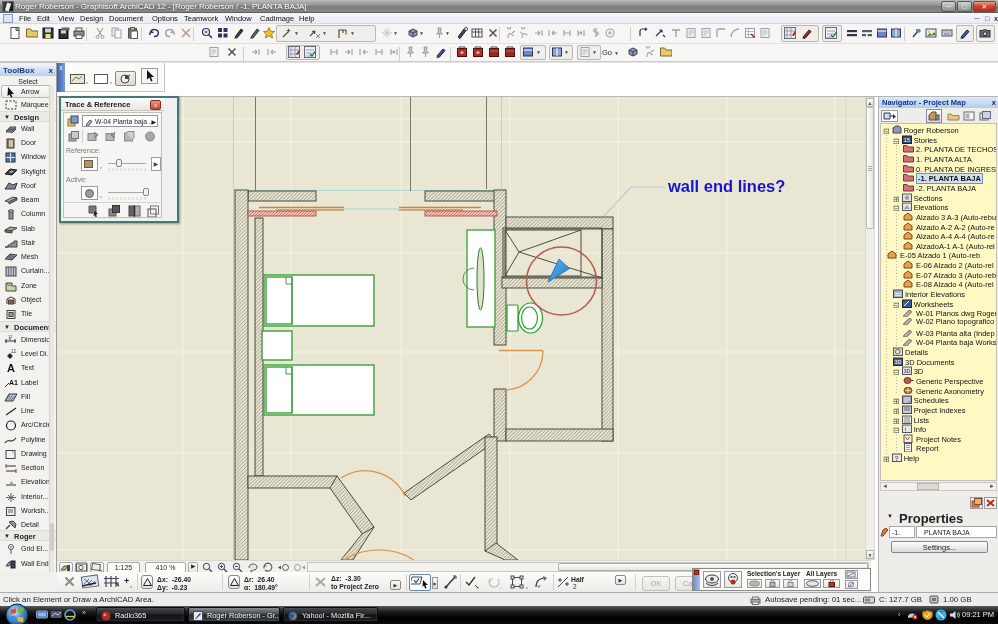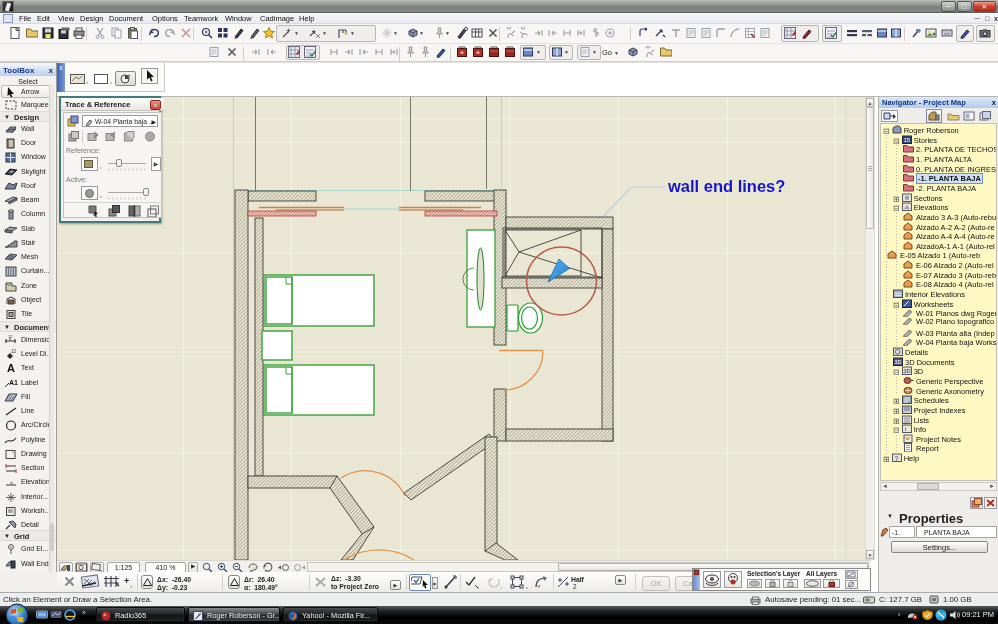--- a/index.html
+++ b/index.html
@@ -45,29 +45,30 @@
 .tbxhdr{position:absolute;left:0;width:56px;font-size:7.5px;font-weight:bold;color:#222;background:#eceae6;border-top:1px solid #dddbd6;border-bottom:1px solid #dddbd6}
 
 #navigator{left:878px;top:97px;width:120px;height:495px;background:#efedea;border-left:1px solid #b5b3ae}
 #navhead{position:absolute;left:0;top:0;width:120px;height:11px;background:linear-gradient(#dce9fb,#b4cbee);font-size:7.5px;font-weight:bold;color:#15357a;line-height:11px;padding-left:3px}
 #navtree{position:absolute;left:1px;top:26px;width:117px;height:358px;background:#fef9c3;border:1px solid #c2c0bb;font-size:7.5px;color:#111;overflow:hidden}
 .trow{position:absolute;height:10px;line-height:10px;white-space:nowrap}
 .trow svg,.trow .exp{display:inline-block;vertical-align:-1px;margin-right:2px}
 .exp{font-size:8px;color:#555;line-height:9px}
 .i8{margin-right:2px}
 
-#tracedlg{left:59px;top:96px;width:102px;height:127px;background:#f1f0ee;border:2px solid #417a78;box-shadow:1px 1px 2px rgba(0,0,0,.35);font-size:7.5px;color:#333}
+#tracedlg{left:59px;top:96px;width:120px;height:127px;background:#f1f0ee;border:2px solid #417a78;box-shadow:1px 1px 2px rgba(0,0,0,.35);font-size:7.5px;color:#333}
 
 #qlayers{left:692px;top:568px;width:179px;height:23px;background:#fbfbfa;border:1px solid #8a8a8a}
 .cl{position:absolute;font-size:6.8px;font-weight:bold;color:#222;white-space:nowrap}
 svg{display:block}
 </style></head>
 <body>
 <div id="titlebar" class="ab">
     <div class="ticon"></div>
+    <div class="ttext">Roger Roberson - Graphisoft ArchiCAD 12 - [Roger Roberson / -1. PLANTA BAJA]</div>
     <div class="wbtn" id="wmin">─</div>
     <div class="wbtn" id="wmax">□</div>
     <div class="wbtn" id="wclose">✕</div>
   </div>
 <div id="menubar" class="ab">
 <span style="left:3px;top:1px;width:10px;height:9px;background:#dfe5f2;border:1px solid #8899bb"></span>
 <span style="left:19px">File</span>
     <span style="left:37px">Edit</span>
     <span style="left:58px">View</span>
     <span style="left:80px">Design</span>
@@ -629,21 +630,21 @@
     </div>
 <div class="tbxrow" style="top:455.2px">
       <svg class="tbi" width="16" height="12">
         <path d="M3,10 l4,-4" stroke="#444" stroke-width="1.5"></path>
         <path d="M6,3 l4,-1 3,3 -1,4 Z" fill="#8d94a2" stroke="#444"></path>
       </svg>
       <span class="lbl">Detail</span>
     </div>
 <div class="tbxhdr" style="top:467px;height:11px">
       <span style="position:absolute;left:4px;top:2px;font-size:6px">▼</span>
-      <span style="position:absolute;left:14px;top:1px">Grid</span>
+      <span style="position:absolute;left:14px;top:1px">Roger</span>
     </div>
 <div class="tbxrow" style="top:479px">
       <svg class="tbi" width="16" height="12">
         <circle cx="8" cy="4" r="2.5" fill="none" stroke="#555"></circle>
         <path d="M8,6.5 V11 M8,4 v0" stroke="#555"></path>
         <circle cx="8" cy="4" r="0.8" fill="#555"></circle>
       </svg>
       <span class="lbl">Grid El...</span>
     </div>
 <div class="tbxrow" style="top:493.5px">
@@ -1243,21 +1244,21 @@
     </span>
     <span style="position:absolute;left:152px;top:11px;width:13px;height:9px;background:linear-gradient(#fcfcfb,#e8e6e0);border:1px solid #9a98a2">
       <svg width="11" height="7">
         <circle cx="5" cy="3.5" r="2.5" fill="none" stroke="#778"></circle>
         <path d="M2,6 l6,-5" stroke="#778"></path>
       </svg>
     </span>
   </div>
 <div class="ab" style="left:0;top:572px;width:57px;height:20px;background:#f1f0ed"></div>
 <div id="statusbar" class="ab">
-    <span style="position:absolute;left:3px;top:2px">Click an Element or Draw a Selection Area.</span>
+    <span style="position:absolute;left:3px;top:2px">Click an Element or Draw a ArchiCAD Area.</span>
     <svg style="position:absolute;left:750px;top:3px" width="12" height="9">
       <rect x="1" y="3" width="9" height="4" fill="#aaa" stroke="#666"></rect>
       <rect x="2.5" y="1" width="6" height="2.5" fill="#ddd" stroke="#777"></rect>
       <rect x="2.5" y="6" width="6" height="2.5" fill="#eee" stroke="#777"></rect>
     </svg>
     <span style="position:absolute;left:765px;top:2px;color:#222">Autosave pending: 01 sec...</span>
     <svg style="position:absolute;left:863px;top:3px" width="13" height="8">
       <rect x="0.5" y="1" width="11" height="6" rx="1" fill="#d8d6d0" stroke="#555"></rect>
       <rect x="2" y="2.5" width="5" height="3" fill="#888"></rect>
     </svg>

